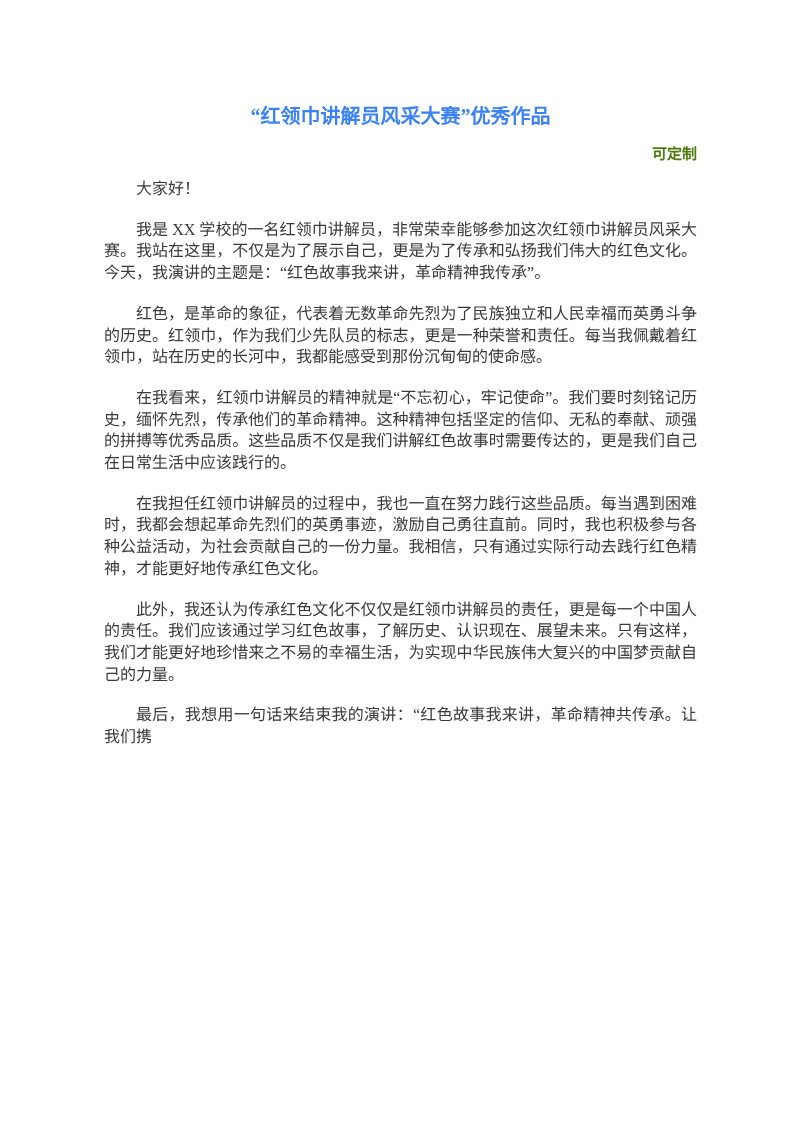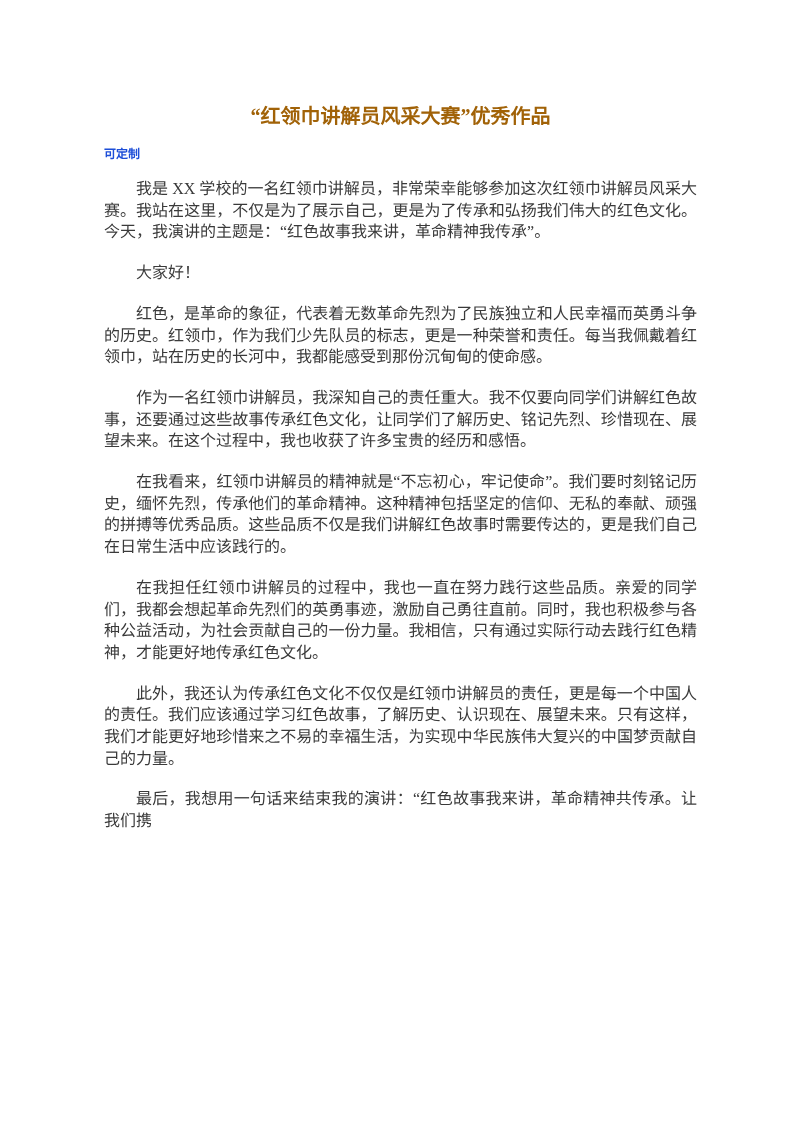--- a/index.html
+++ b/index.html
@@ -17,29 +17,29 @@
     box-sizing: border-box;
     padding: 104px 103px 0 104px;
     font-family: "Liberation Serif", "DejaVu Serif", serif;
   }
   .doc-title {
     margin: 0 0 14px 0;
     text-align: center;
     font-size: 20px;
     line-height: 24px;
     font-weight: bold;
-    color: #a16207;
+    color: #3b82f6;
   }
   .doc-subtitle {
     margin: 0 0 12px 0;
-    text-align: left;
-    font-size: 12px;
+    text-align: right;
+    font-size: 15px;
     line-height: 24px;
     font-weight: bold;
-    color: #1d4ed8;
+    color: #4d7c0f;
   }
   .body-text p {
     margin: 0 0 19px 0;
     font-size: 16px;
     line-height: 21.7px;
     color: #3a3a3a;
     text-align: justify;
     text-justify: inter-character;
     word-break: break-all;
   }
@@ -48,22 +48,21 @@
   }
 </style>
 </head>
 <body>
 
 <div class="page">
   <h1 class="doc-title">“红领巾讲解员风采大赛”优秀作品</h1>
   <h2 class="doc-subtitle">可定制</h2>
 
   <div class="body-text">
+    <p class="indent">大家好！</p>
     <p class="indent">我是 XX 学校的一名红领巾讲解员，非常荣幸能够参加这次红领巾讲解员风采大赛。我站在这里，不仅是为了展示自己，更是为了传承和弘扬我们伟大的红色文化。今天，我演讲的主题是：“红色故事我来讲，革命精神我传承”。</p>
-    <p class="indent">大家好！</p>
     <p class="indent">红色，是革命的象征，代表着无数革命先烈为了民族独立和人民幸福而英勇斗争的历史。红领巾，作为我们少先队员的标志，更是一种荣誉和责任。每当我佩戴着红领巾，站在历史的长河中，我都能感受到那份沉甸甸的使命感。</p>
-    <p class="indent">作为一名红领巾讲解员，我深知自己的责任重大。我不仅要向同学们讲解红色故事，还要通过这些故事传承红色文化，让同学们了解历史、铭记先烈、珍惜现在、展望未来。在这个过程中，我也收获了许多宝贵的经历和感悟。</p>
     <p class="indent">在我看来，红领巾讲解员的精神就是“不忘初心，牢记使命”。我们要时刻铭记历史，缅怀先烈，传承他们的革命精神。这种精神包括坚定的信仰、无私的奉献、顽强的拼搏等优秀品质。这些品质不仅是我们讲解红色故事时需要传达的，更是我们自己在日常生活中应该践行的。</p>
-    <p class="indent">在我担任红领巾讲解员的过程中，我也一直在努力践行这些品质。亲爱的同学们，我都会想起革命先烈们的英勇事迹，激励自己勇往直前。同时，我也积极参与各种公益活动，为社会贡献自己的一份力量。我相信，只有通过实际行动去践行红色精神，才能更好地传承红色文化。</p>
+    <p class="indent">在我担任红领巾讲解员的过程中，我也一直在努力践行这些品质。每当遇到困难时，我都会想起革命先烈们的英勇事迹，激励自己勇往直前。同时，我也积极参与各种公益活动，为社会贡献自己的一份力量。我相信，只有通过实际行动去践行红色精神，才能更好地传承红色文化。</p>
     <p class="indent">此外，我还认为传承红色文化不仅仅是红领巾讲解员的责任，更是每一个中国人的责任。我们应该通过学习红色故事，了解历史、认识现在、展望未来。只有这样，我们才能更好地珍惜来之不易的幸福生活，为实现中华民族伟大复兴的中国梦贡献自己的力量。</p>
     <p class="indent">最后，我想用一句话来结束我的演讲：“红色故事我来讲，革命精神共传承。让我们携</p>
   </div>
 </div>
 
 </body></html>

